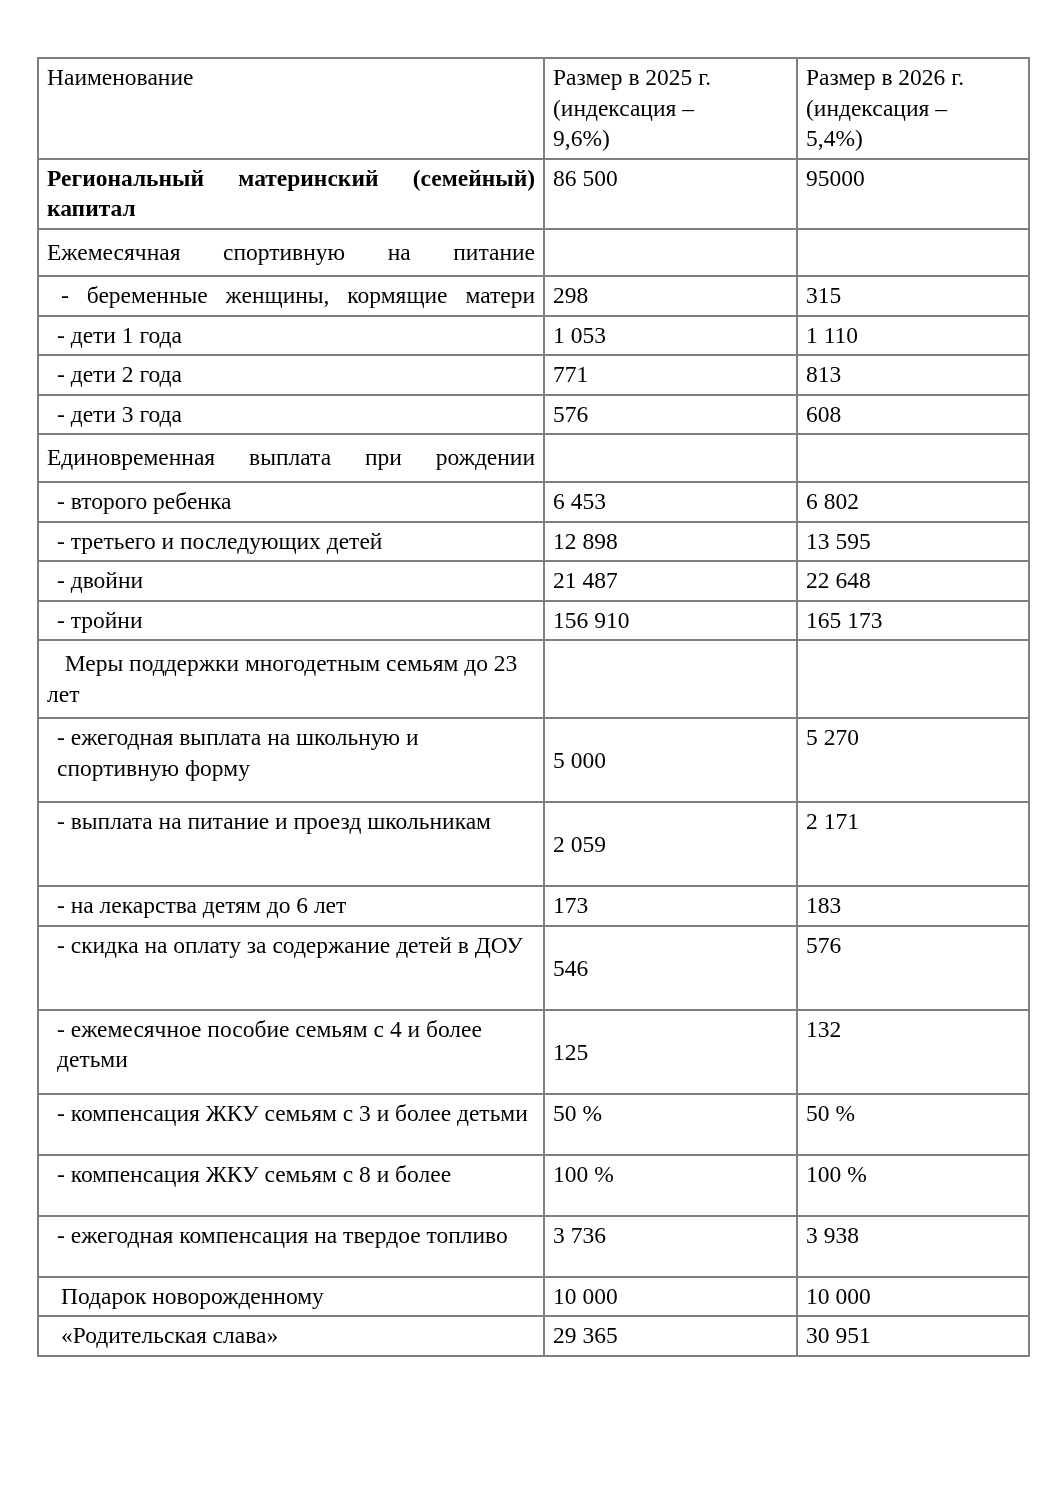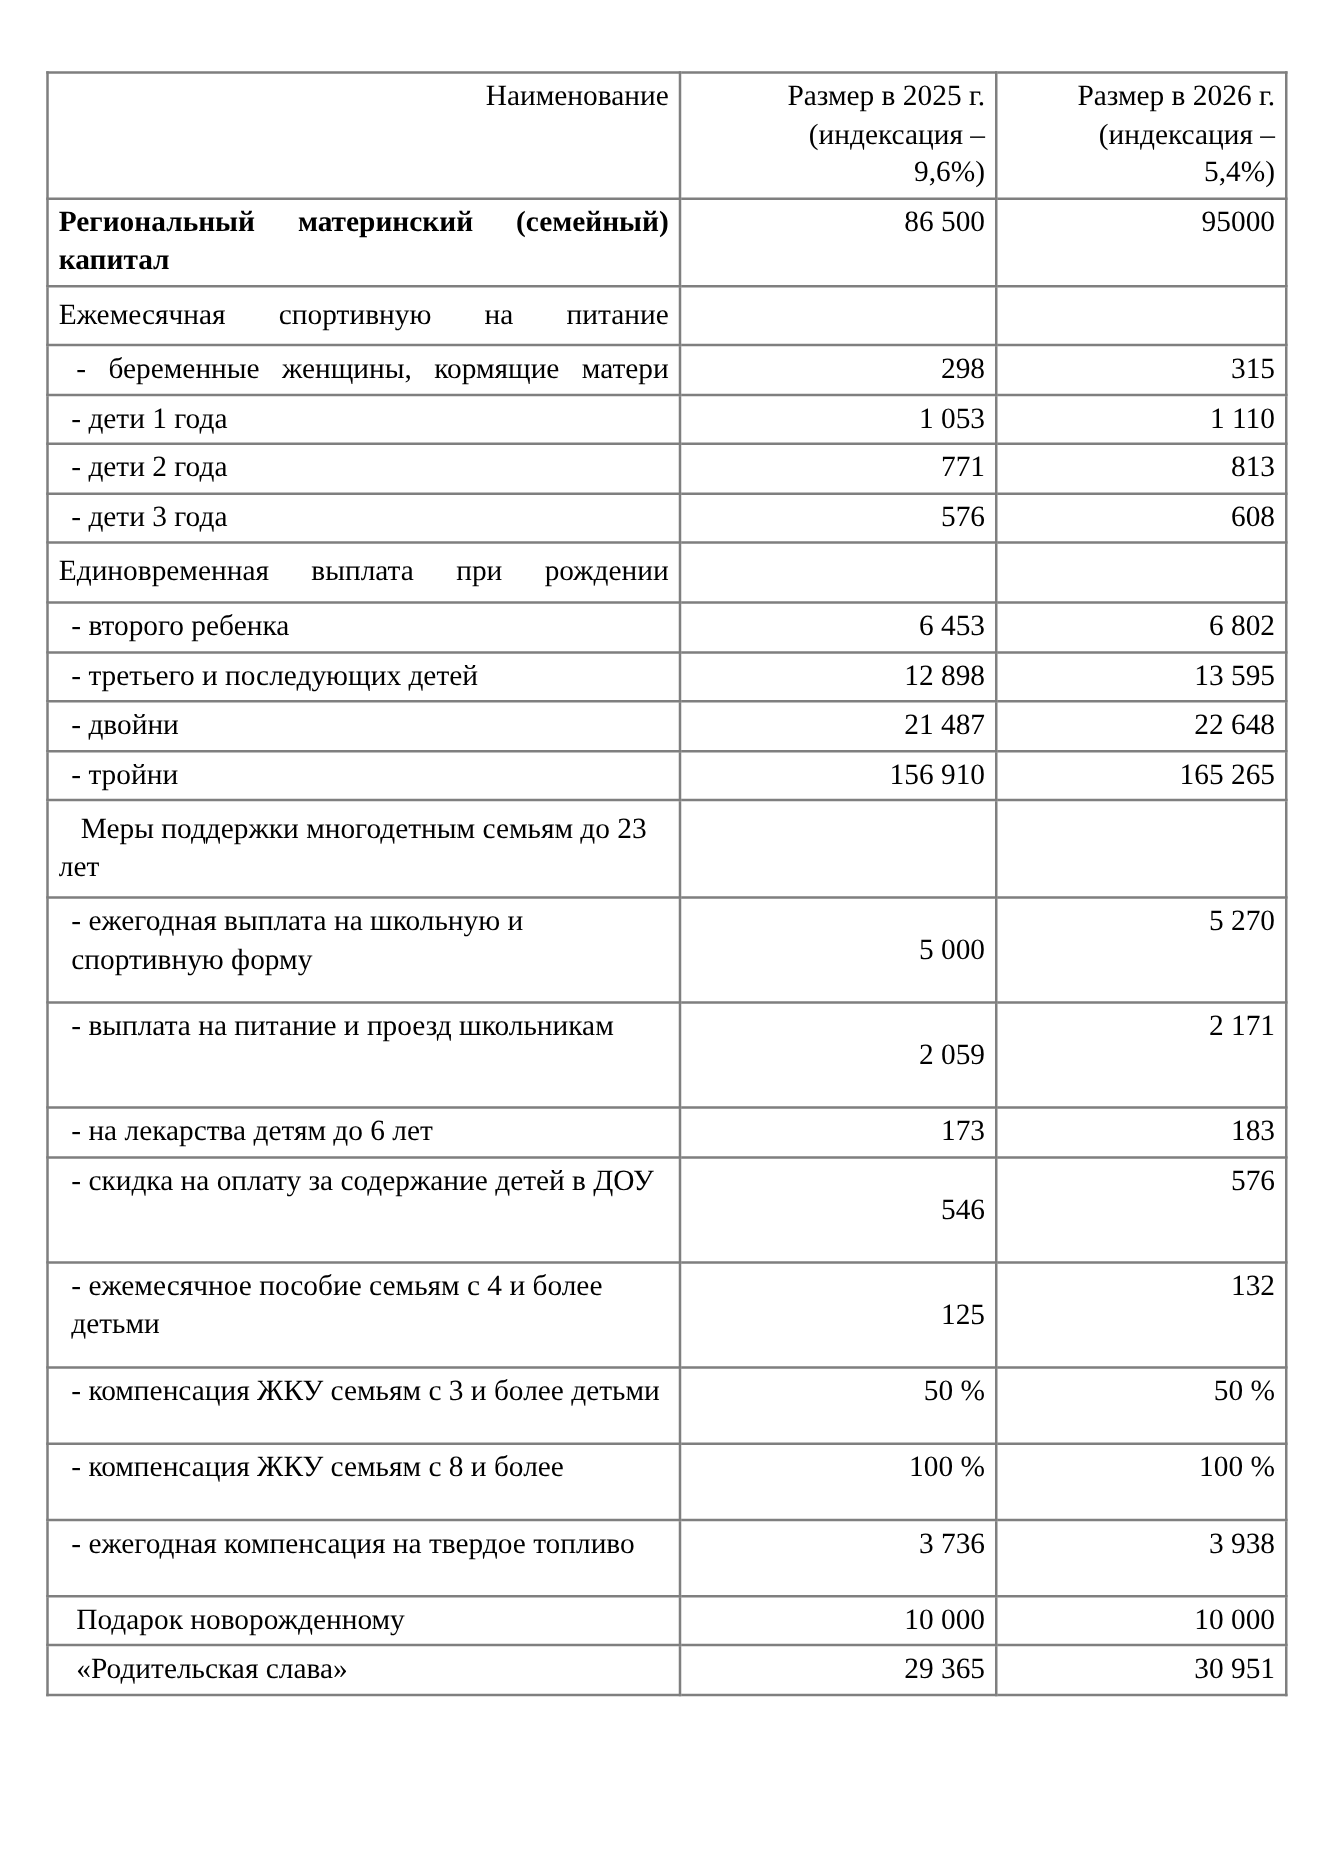--- a/index.html
+++ b/index.html
@@ -44,21 +44,21 @@
     line-height: 1.30;
     vertical-align: top;
     font-weight: normal;
     background: #ffffff;
   }
 
   
   .hdr td {
     background: #c7d6ee;
     font-weight: bold;
-    text-align: right;
+    text-align: left;
     vertical-align: top;
     padding-top: 9px;
     padding-bottom: 10px;
     font-size: 24px;
     font-family: Liberation Serif, serif;
   }
   .hdr .hdr-name { vertical-align: top; }
 
   
   .cat td {                 
@@ -93,21 +93,21 @@
   }
   .item .name.just {
     text-align: justify;
     text-align-last: justify;
     padding-left: 8px;
     text-indent: 14px;
     margin-left: 28px;
   }
 
   .num {
-    text-align: right;
+    text-align: left;
     vertical-align: top;
   }
   .num.low   { padding-top: 26px; border-radius: 24px; }
   .num.blank { }
 
   
   .tall td { height: 52px; }
 </style>
 </head>
 <body>
@@ -191,21 +191,21 @@
 
         <tr class="item">
           <td class="name">-  двойни</td>
           <td class="num">21 487</td>
           <td class="num">22 648</td>
         </tr>
 
         <tr class="item">
           <td class="name">- тройни</td>
           <td class="num">156 910</td>
-          <td class="num">165 265</td>
+          <td class="num">165 173</td>
         </tr>
 
         <tr class="cat">
           <td class="name nojust">Меры поддержки многодетным семьям до 23 лет</td>
           <td class="num blank"></td>
           <td class="num blank"></td>
         </tr>
 
         <tr class="item tall">
           <td class="name">- ежегодная выплата на школьную и спортивную форму</td>

